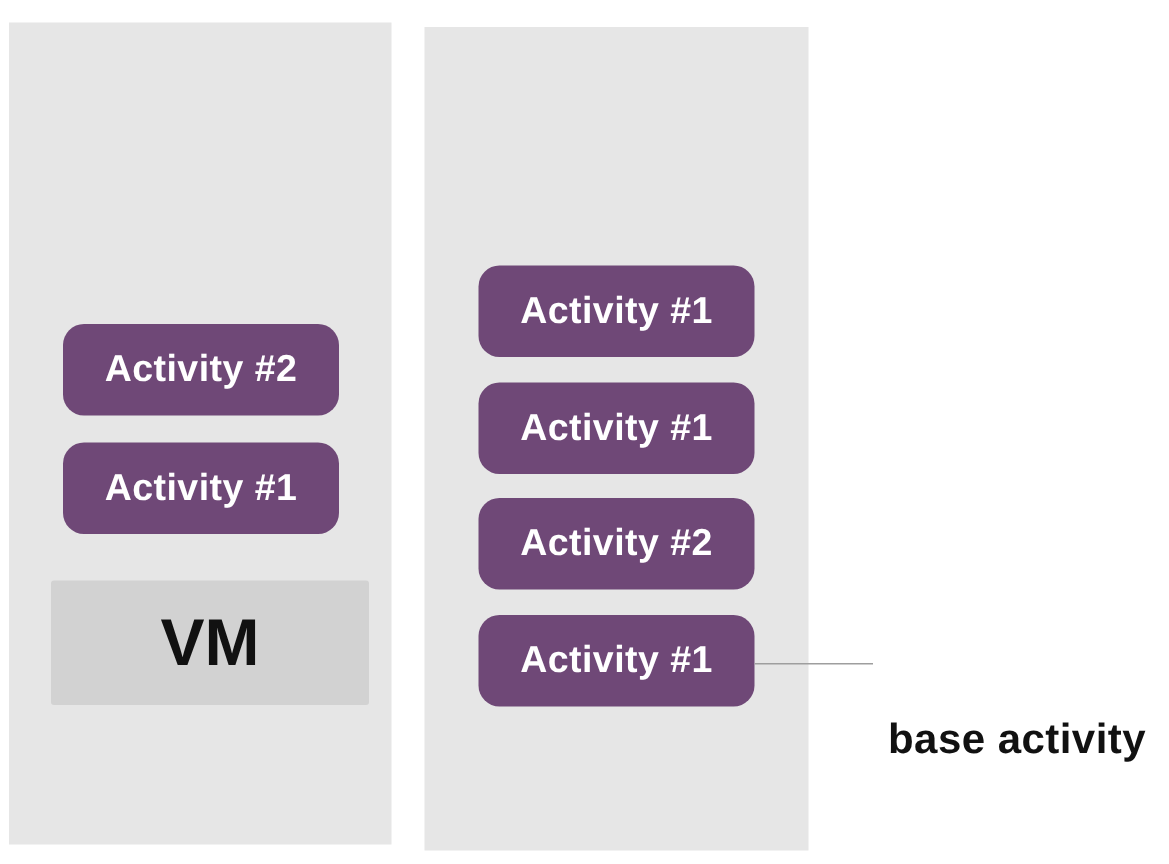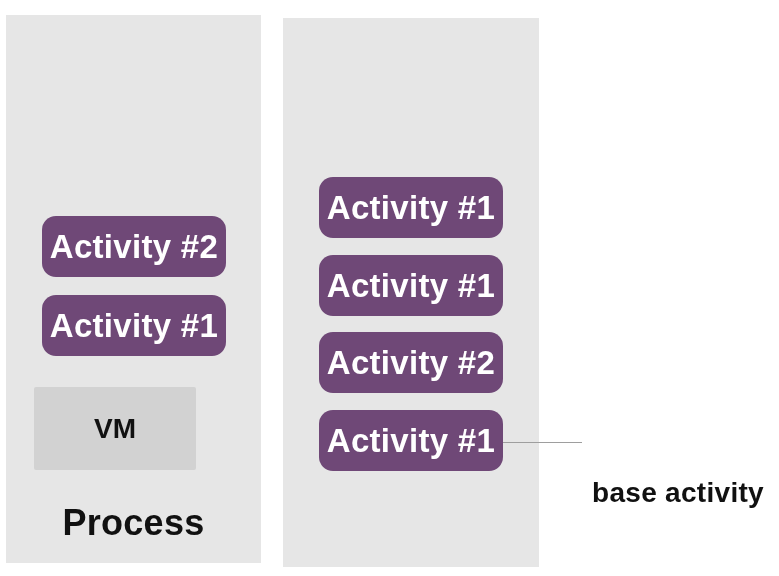--- a/index.html
+++ b/index.html
@@ -8,36 +8,36 @@
     font-family:"Liberation Sans","DejaVu Sans",sans-serif; overflow:hidden;
   }
   .column { position:absolute; background:var(--column_bg,#e6e6e6); }
   #process-col { left:6px;  top:15px; width:255px; height:548px; }
   #task-col    { left:283px; top:18px; width:256px; height:549px; }
 
   .activity {
     position:absolute; left:36px; width:184px; height:61px;
     background:var(--activity_bg,#6f4877); color:var(--activity_text,#ffffff);
     border-radius:14px; display:flex; align-items:center; justify-content:center;
-    font-size:33px; font-weight:600; letter-spacing:0.3px; white-space:nowrap;
+    font-size:25px; font-weight:600; letter-spacing:0.3px; white-space:nowrap;
   }
   
   .p-a0 { top:201px; }
   .p-a1 { top:280px; }
   
   .t-a0 { top:159px; }
   .t-a1 { top:237px; }
   .t-a2 { top:314px; }
   .t-a3 { top:392px; }
 
   .vm-box {
-    position:absolute; left:28px; top:372px; width:162px; height:83px;
+    position:absolute; left:28px; top:372px; width:212px; height:83px;
     background:var(--vm_bg,#d2d2d2); color:var(--label_text,#111111);
     display:flex; align-items:center; justify-content:center;
-    font-size:28px; font-weight:600; border-radius:2px;
+    font-size:44px; font-weight:600; border-radius:2px;
   }
   .col-label {
     position:absolute; left:0; right:0; top:487px; text-align:center;
     font-size:36px; font-weight:600; color:var(--label_text,#111111);
     letter-spacing:0.3px;
   }
   .annot-line {
     position:absolute; left:503px; top:442px; width:79px; height:1px;
     background:var(--annotation_line,#9e9e9e);
   }
@@ -49,21 +49,20 @@
 </style>
 </head>
 <body>
 
 <div class="canvas">
 
   <div class="column" id="process-col">
     <div class="activity p-a0">Activity #2</div>
     <div class="activity p-a1">Activity #1</div>
     <div class="vm-box">VM</div>
-    <div class="col-label">Process</div>
   </div>
 
   <div class="column" id="task-col">
     <div class="activity t-a0">Activity #1</div>
     <div class="activity t-a1">Activity #1</div>
     <div class="activity t-a2">Activity #2</div>
     <div class="activity t-a3">Activity #1</div>
   </div>
 
   <div class="annot-line"></div>

